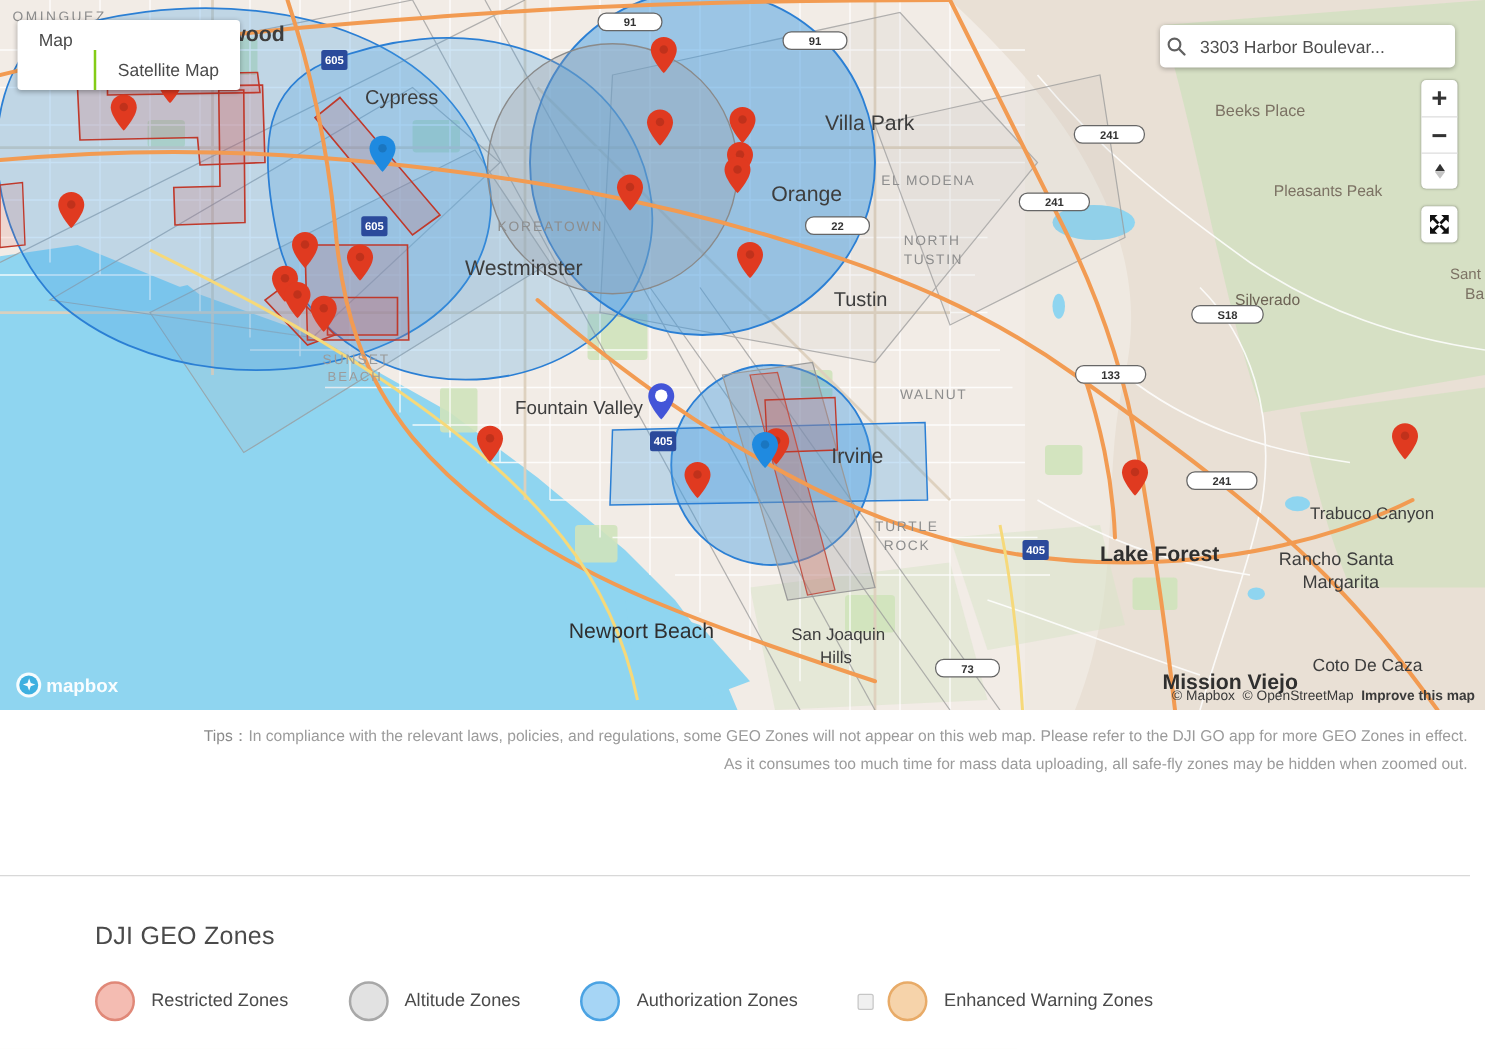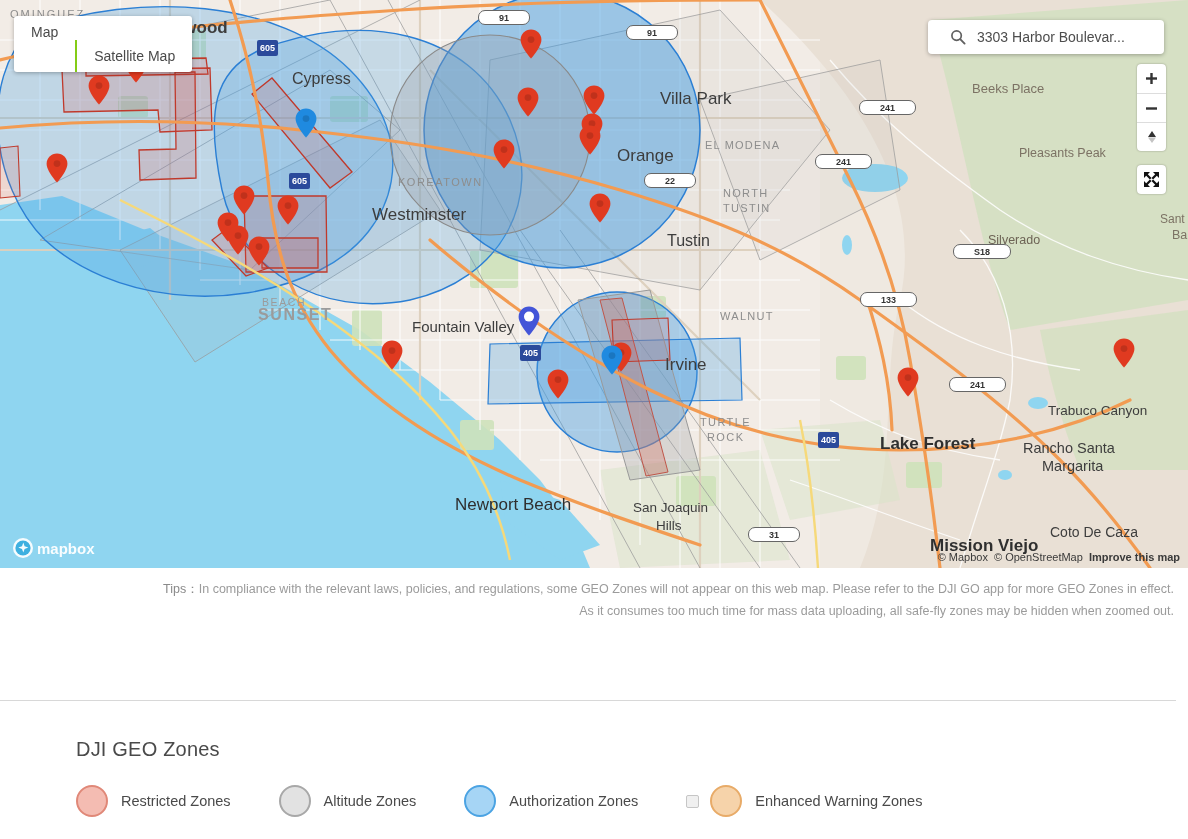--- a/index.html
+++ b/index.html
@@ -34,21 +34,21 @@
     cursor: pointer; white-space: nowrap; line-height: 18px;
   }
   #basemap-toggle .bm + .bm { border-left: 2px solid #84cc16; margin-top: 24px; }
 
   
   #search-box {
     position: absolute; right: 24px; top: 20px;
     width: 236px; height: 34px;
     background: #fff; border-radius: 4px;
     box-shadow: 0 1px 4px rgba(0,0,0,.3);
-    display: flex; align-items: center; padding: 0 22px;
+    display: flex; align-items: center; padding: 0 5px;
     z-index: 40;
   }
   #search-box .si { flex: 0 0 auto; margin-right: 9px; display: flex; }
   #search-box input {
     border: none; outline: none; width: 100%;
     font-size: 14px; color: #4d4d4d;
     font-family: "Liberation Sans", sans-serif; background: transparent;
   }
 
   
@@ -312,21 +312,21 @@
       <div class="map-label" style="left: 617px; top: 146px; font-size: 17px; color: rgb(61, 61, 61); letter-spacing: 0px; font-weight: normal;">Orange</div>
       <div class="map-label" style="left: 705px; top: 139px; font-size: 11px; color: rgb(141, 141, 141); letter-spacing: 1.2px; font-weight: normal;">EL MODENA</div>
       <div class="map-label" style="left: 398px; top: 176px; font-size: 11px; color: rgb(141, 141, 141); letter-spacing: 1.5px; font-weight: normal;">KOREATOWN</div>
       <div class="map-label" style="left: 372px; top: 205px; font-size: 17px; color: rgb(61, 61, 61); letter-spacing: 0px; font-weight: normal;">Westminster</div>
       <div class="map-label" style="left: 723px; top: 187px; font-size: 11px; color: rgb(141, 141, 141); letter-spacing: 1.3px; font-weight: normal;">NORTH</div>
       <div class="map-label" style="left: 723px; top: 202px; font-size: 11px; color: rgb(141, 141, 141); letter-spacing: 1.3px; font-weight: normal;">TUSTIN</div>
       <div class="map-label" style="left: 667px; top: 232px; font-size: 16px; color: rgb(61, 61, 61); letter-spacing: 0px; font-weight: normal;">Tustin</div>
       <div class="map-label" style="left: 988px; top: 233px; font-size: 12.5px; color: rgb(109, 99, 85); letter-spacing: 0px; font-weight: normal;">Silverado</div>
       <div class="map-label" style="left: 1172px; top: 228px; font-size: 12.5px; color: rgb(124, 114, 100); letter-spacing: 0px; font-weight: normal;">Bal</div>
       <div class="map-label" style="left: 720px; top: 310px; font-size: 11px; color: rgb(141, 141, 141); letter-spacing: 1.3px; font-weight: normal;">WALNUT</div>
-      <div class="map-label" style="left: 258px; top: 282px; font-size: 16px; color: rgb(155, 155, 155); letter-spacing: 1.6px; font-weight: bold; margin-top: 24px;">SUNSET</div>
+      <div class="map-label" style="left: 258px; top: 282px; font-size: 11px; color: rgb(155, 155, 155); letter-spacing: 1.6px; font-weight: normal;">SUNSET</div>
       <div class="map-label" style="left: 262px; top: 296px; font-size: 10.5px; color: rgb(155, 155, 155); letter-spacing: 1.6px; font-weight: normal;">BEACH</div>
       <div class="map-label" style="left: 412px; top: 318px; font-size: 15px; color: rgb(61, 61, 61); letter-spacing: 0px; font-weight: normal;">Fountain Valley</div>
       <div class="map-label" style="left: 665px; top: 355px; font-size: 17px; color: rgb(61, 61, 61); letter-spacing: 0px; font-weight: normal;">Irvine</div>
       <div class="map-label" style="left: 880px; top: 434px; font-size: 17px; color: rgb(47, 47, 47); letter-spacing: 0px; font-weight: bold;">Lake Forest</div>
       <div class="map-label" style="left: 1048px; top: 403px; font-size: 13.5px; color: rgb(61, 61, 61); letter-spacing: 0px; font-weight: normal;">Trabuco Canyon</div>
       <div class="map-label" style="left: 1023px; top: 440px; font-size: 14.5px; color: rgb(61, 61, 61); letter-spacing: 0px; font-weight: normal;">Rancho Santa</div>
       <div class="map-label" style="left: 1042px; top: 458px; font-size: 14.5px; color: rgb(61, 61, 61); letter-spacing: 0px; font-weight: normal;">Margarita</div>
       <div class="map-label" style="left: 700px; top: 416px; font-size: 11px; color: rgb(141, 141, 141); letter-spacing: 1.4px; font-weight: normal;">TURTLE</div>
       <div class="map-label" style="left: 707px; top: 431px; font-size: 11px; color: rgb(141, 141, 141); letter-spacing: 1.4px; font-weight: normal;">ROCK</div>
       <div class="map-label" style="left: 455px; top: 495px; font-size: 17px; color: rgb(47, 47, 47); letter-spacing: 0px; font-weight: normal;">Newport Beach</div>
@@ -342,21 +342,21 @@
       <div class="shield i" style="left: 257px; top: 40px;">605</div>
       <div class="shield i" style="left: 289px; top: 173px;">605</div>
       <div class="shield" style="left: 859px; top: 100px;">241</div>
       <div class="shield" style="left: 815px; top: 154px;">241</div>
       <div class="shield" style="left: 644px; top: 173px;">22</div>
       <div class="shield" style="left: 953px; top: 244px;">S18</div>
       <div class="shield" style="left: 860px; top: 292px;">133</div>
       <div class="shield i" style="left: 520px; top: 345px;">405</div>
       <div class="shield" style="left: 949px; top: 377px;">241</div>
       <div class="shield i" style="left: 818px; top: 432px;">405</div>
-      <div class="shield" style="left: 748px; top: 527px;">31</div>
+      <div class="shield" style="left: 748px; top: 527px;">73</div>
     </div>
   <div id="map-markers">
       <div class="pin" style="left: 124px; top: 52px;"><svg width="24" height="32" viewBox="0 0 24 32">
           <path d="M12 1.5 C6.2 1.5 1.6 6 1.6 11.7 C1.6 19.2 12 30.5 12 30.5 C12 30.5 22.4 19.2 22.4 11.7 C22.4 6 17.8 1.5 12 1.5 Z" fill="#e03a20"></path>
           <circle cx="12" cy="11.6" r="3.4" fill="#000000" fill-opacity=".14"></circle>
         </svg></div>
       <div class="pin" style="left: 87px; top: 74px;"><svg width="24" height="32" viewBox="0 0 24 32">
           <path d="M12 1.5 C6.2 1.5 1.6 6 1.6 11.7 C1.6 19.2 12 30.5 12 30.5 C12 30.5 22.4 19.2 22.4 11.7 C22.4 6 17.8 1.5 12 1.5 Z" fill="#e03a20"></path>
           <circle cx="12" cy="11.6" r="3.4" fill="#000000" fill-opacity=".14"></circle>
         </svg></div>

